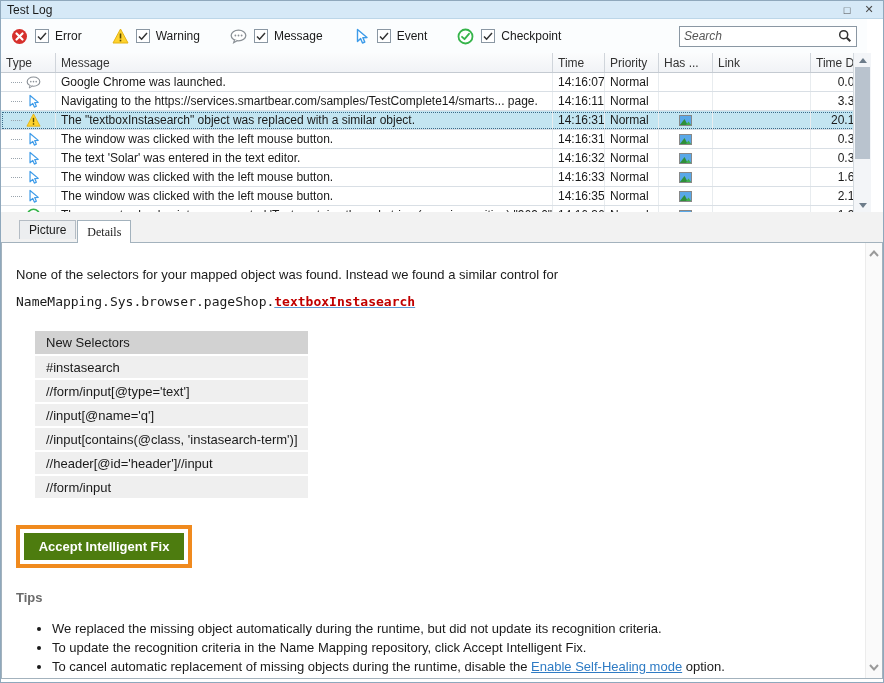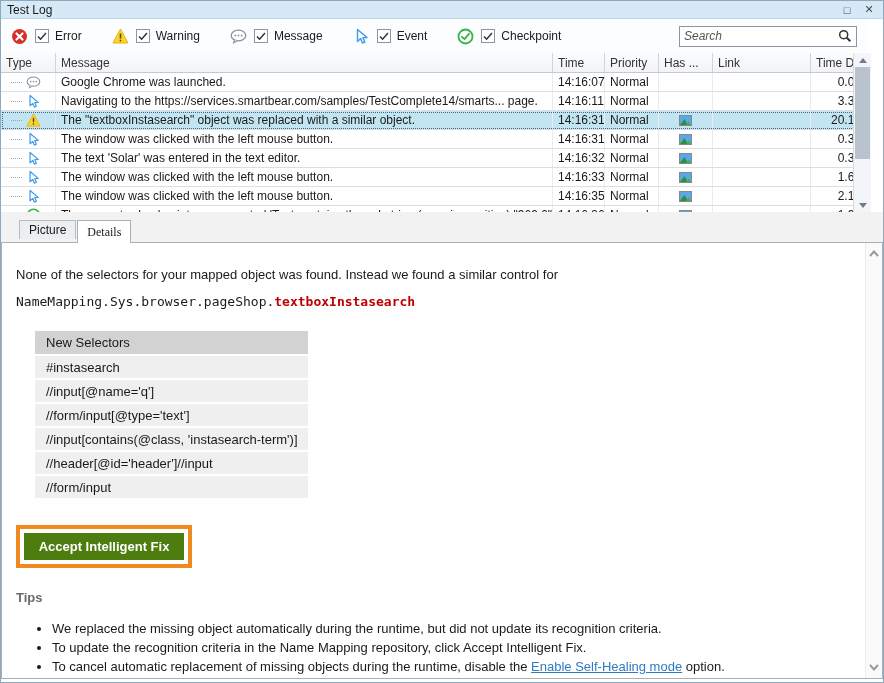--- a/index.html
+++ b/index.html
@@ -71,21 +71,21 @@
   
   .panel { position:absolute; top:241px; left:0; width:882px; height:437px;
            background:#fff; border:1px solid #a3b2bd; overflow:hidden; }
   .panel-scroll { position:absolute; top:0; right:0; width:17px; height:100%;
                   background:#fafafa; border-left:1px solid #ececec; }
   .panel-scroll .chev { position:absolute; left:1px; width:14px; height:14px; }
   .panel-content { position:absolute; left:0; top:0; right:17px; bottom:0; padding:24px 10px 0 14px; }
 
   .intro { font-size:13px; color:#1a1a1a; margin-bottom:12px; }
   .mapline { font-family:"DejaVu Sans Mono", "Liberation Mono", monospace; font-size:13px; color:#1a1a1a; margin-bottom:22px; }
-  .maplink { color:#c00000; font-weight:bold; 
+  .maplink { color:#c00000; font-weight:bold; text-decoration:underline;
              text-decoration-color:#5b9bd5; cursor:pointer;margin-top:28px; }
 
   .seltable { width:273px; margin-left:19px; border-collapse:collapse; }
   .seltable .selhead { background:#d2d2d2; height:23px; font-size:13px; color:#1a1a1a;
                        display:flex; align-items:center; padding-left:11px; margin-bottom:2px; }
   .selrow { background:#efefef; height:22px; font-size:13px; color:#1a1a1a;
             display:flex; align-items:center; padding-left:11px; margin-bottom:2px; }
 
   .accept-wrap { margin:25px 0 0 0; display:inline-block; border:4px solid #f08a1e; padding:4px; }
   .accept-btn { width:160px; height:27px; background:#4d7c0f; border:none; color:#fff;
@@ -457,23 +457,23 @@
 
       <div class="intro">None of the selectors for your mapped object was found. Instead we found a similar control for</div>
 
       <div class="mapline"><span>NameMapping.Sys.browser.pageShop.</span><span class="maplink">textboxInstasearch</span></div>
 
       <div class="seltable">
         <div class="selhead">New Selectors</div>
 
           <div class="selrow">#instasearch</div>
 
+          <div class="selrow">//form/input[@type='text']</div>
+
           <div class="selrow">//input[@name='q']</div>
-
-          <div class="selrow">//form/input[@type='text']</div>
 
           <div class="selrow">//input[contains(@class, 'instasearch-term')]</div>
 
           <div class="selrow">//header[@id='header']//input</div>
 
           <div class="selrow">//form/input</div>
 
       </div>
 
       <div class="accept-wrap">

